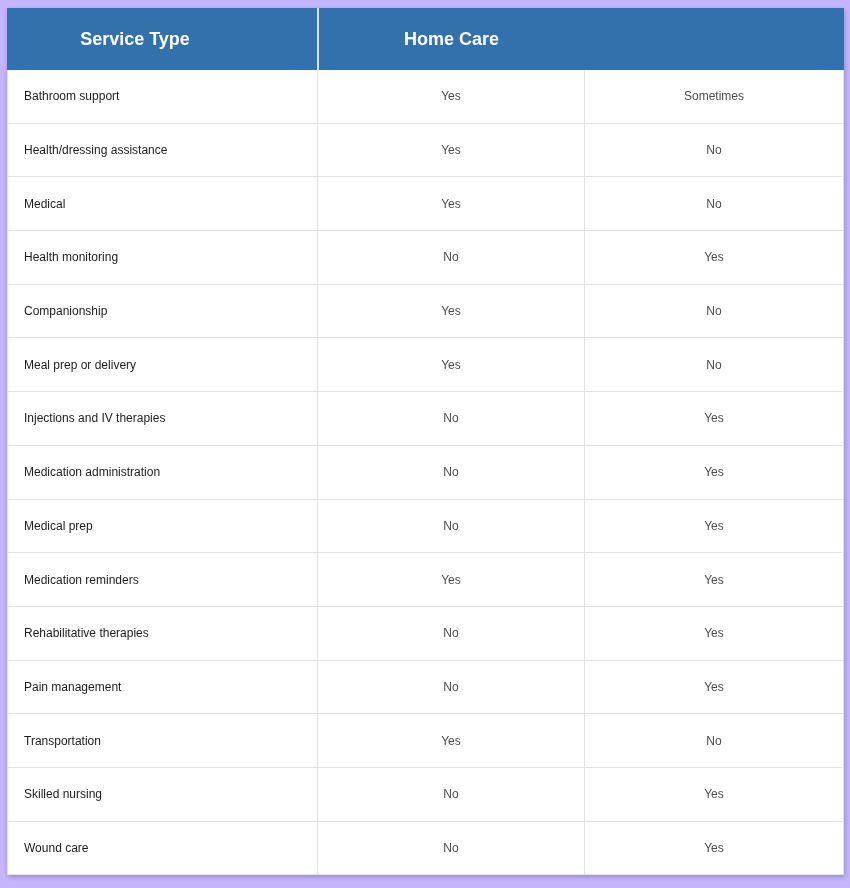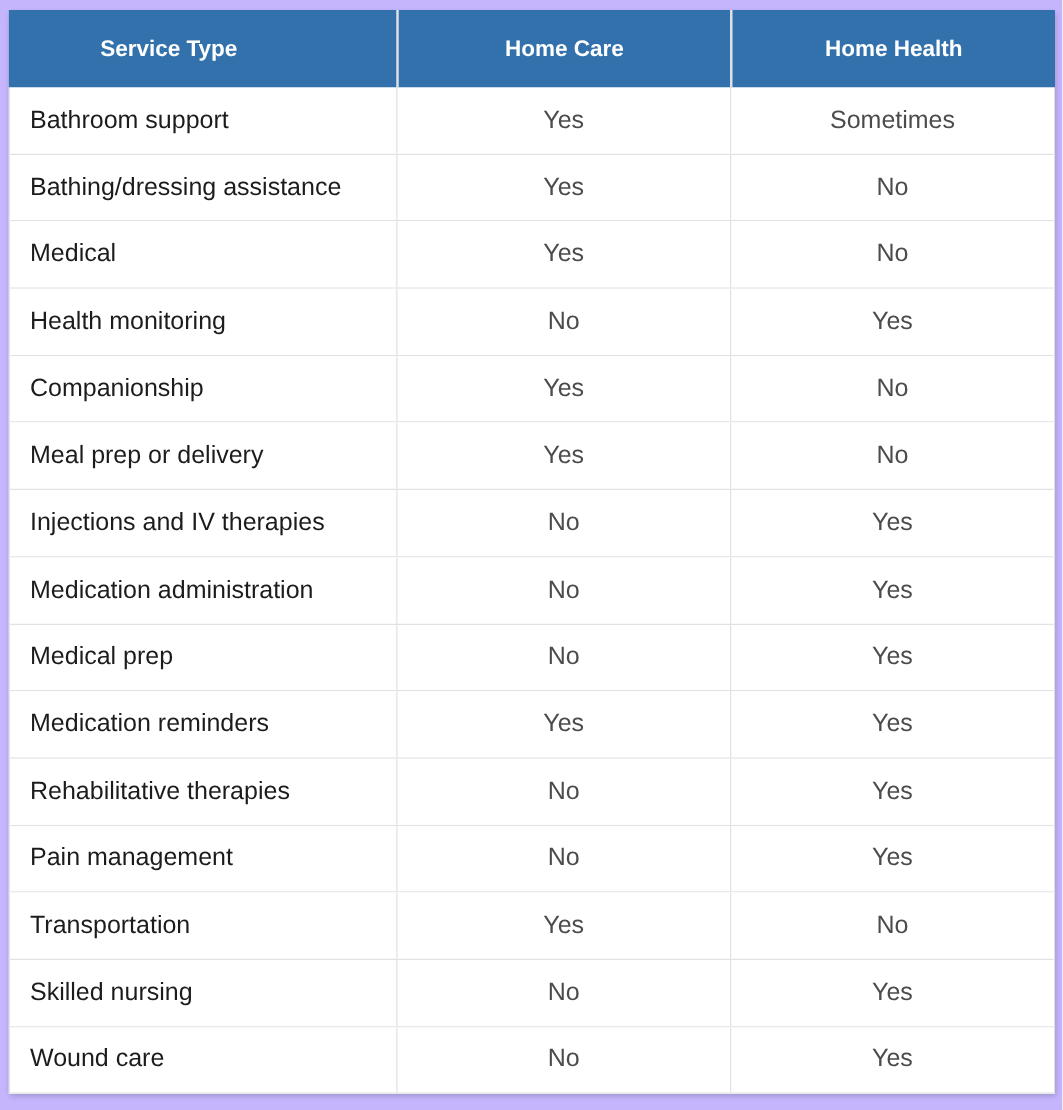--- a/index.html
+++ b/index.html
@@ -50,21 +50,21 @@
     display: flex;
     height: 53.7px;
     box-sizing: border-box;
     border-bottom: 1px solid #e2e2e2;
     background: #ffffff;
   }
   .cell {
     display: flex;
     align-items: center;
     box-sizing: border-box;
-    font-size: 20px;
+    font-size: 12px;
   }
   .cell.c1 {
     width: 309px;
     padding-left: 16px;
     color: #1c1c1c;
     justify-content: flex-start;
   }
   .cell.c2 {
     width: 267px;
     border-left: 1px solid #e2e2e2;
@@ -80,33 +80,32 @@
 </style>
 </head>
 <body>
 
 <div class="stage">
   <div class="table-wrap">
 
     <div class="header-row">
       <div class="header-cell c1">Service Type</div>
       <div class="header-cell c2">Home Care</div>
-      <div class="header-cell c3">Home Health</div>
     </div>
 
     <div class="table-body">
 
       <div class="row">
         <div class="cell c1">Bathroom support</div>
         <div class="cell c2">Yes</div>
         <div class="cell c3">Sometimes</div>
       </div>
 
       <div class="row">
-        <div class="cell c1">Bathing/dressing assistance</div>
+        <div class="cell c1">Health/dressing assistance</div>
         <div class="cell c2">Yes</div>
         <div class="cell c3">No</div>
       </div>
 
       <div class="row">
         <div class="cell c1">Medical</div>
         <div class="cell c2">Yes</div>
         <div class="cell c3">No</div>
       </div>
 

